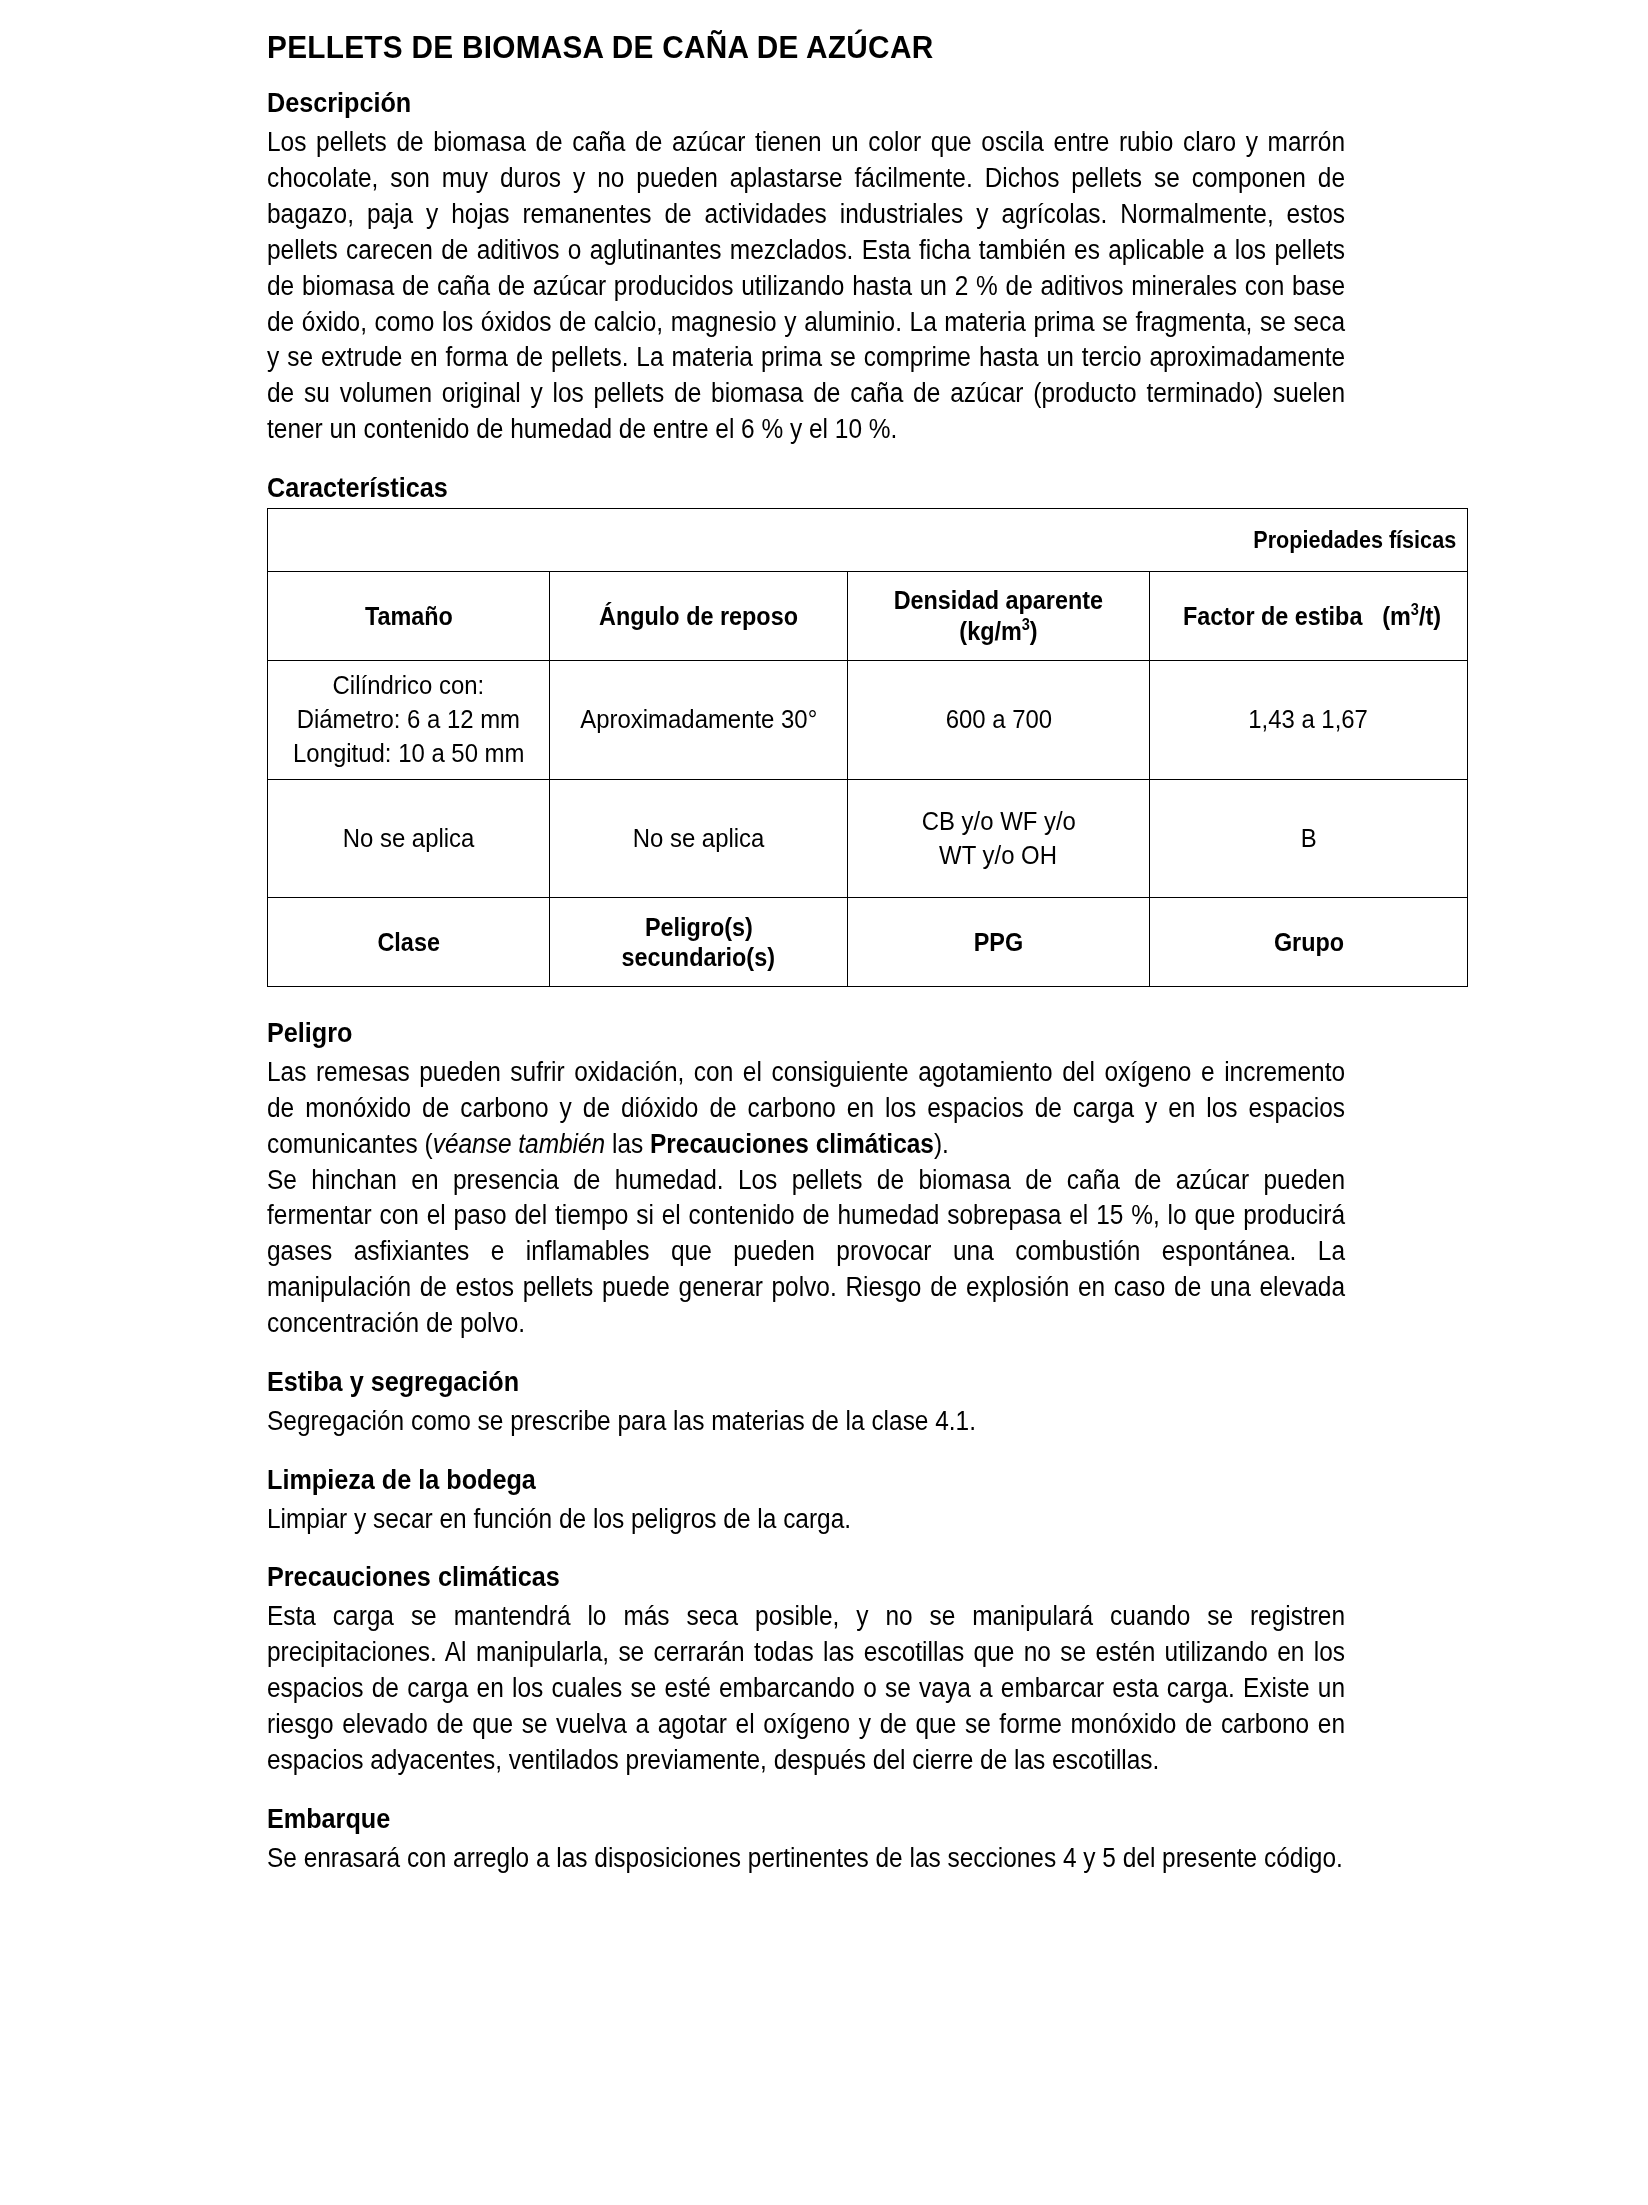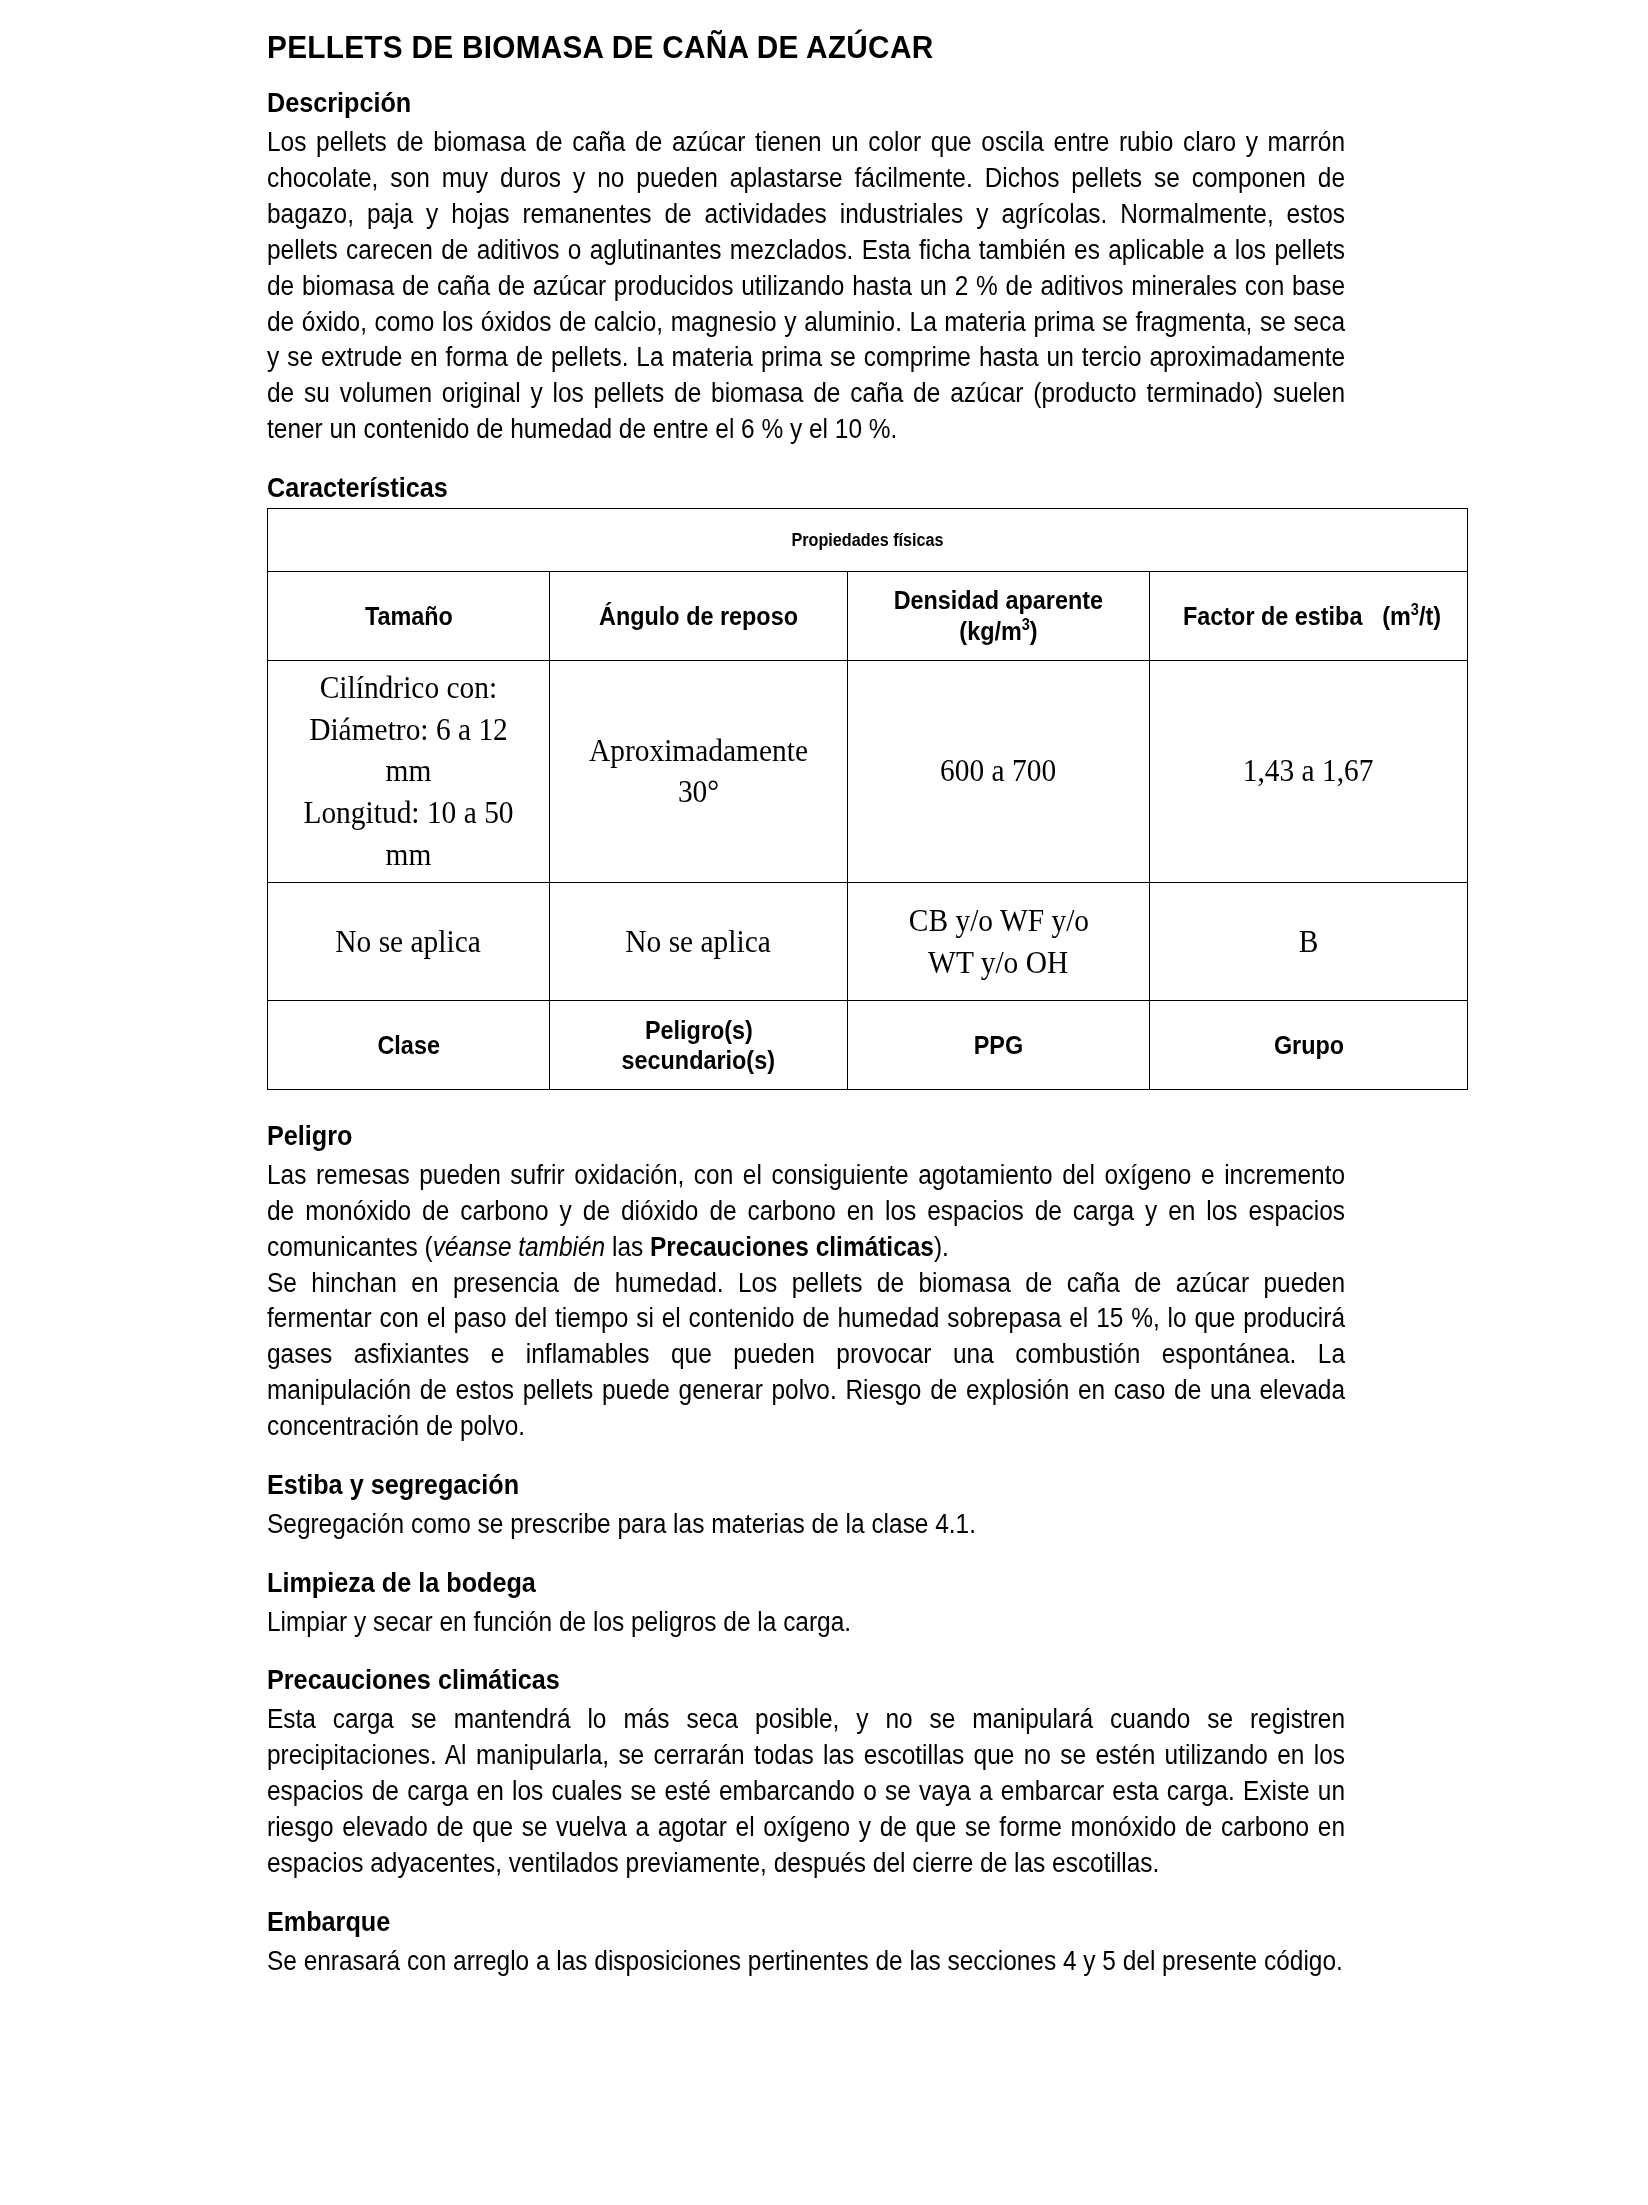--- a/index.html
+++ b/index.html
@@ -71,47 +71,47 @@
     margin: 0 0 0 0;
     table-layout: fixed;
   }
   .props-table td {
     border: 1.6px solid #000000;
     padding: 0;
     vertical-align: middle;
     text-align: center;
   }
   .props-table .band {
-    font-size: 18px;
+    font-size: 24px;
     font-weight: bold;
     height: 62px;
     transform: none;
+    text-align: right;
   }
   .props-table .band span {
     display: inline-block;
     transform: scaleX(0.9);
   }
   .props-table .colhead {
     font-size: 26px;
     font-weight: bold;
     height: 78px;
     line-height: 1.18;
     padding: 4.8px 6.4px;
   }
   .props-table .colhead span.sx {
     display: inline-block;
     transform: scaleX(0.9);
   }
   .props-table .datacell {
-    font-size: 32px;
+    font-size: 26px;
     font-weight: normal;
     height: 105px;
     line-height: 1.30;
     padding: 6.4px 8px;
-    font-family: Liberation Serif, serif;
   }
   .props-table .datacell span.sx {
     display: inline-block;
     transform: scaleX(0.92);
   }
   .props-table sup {
     font-size: 0.62em;
     vertical-align: super;
     line-height: 0;
   }

